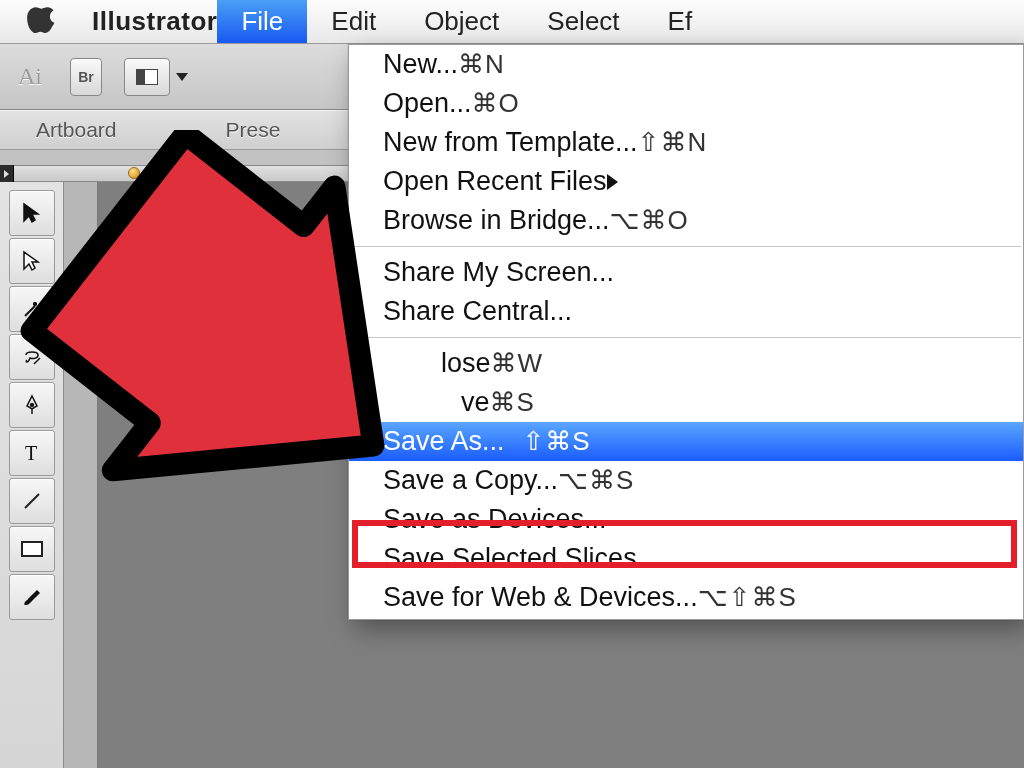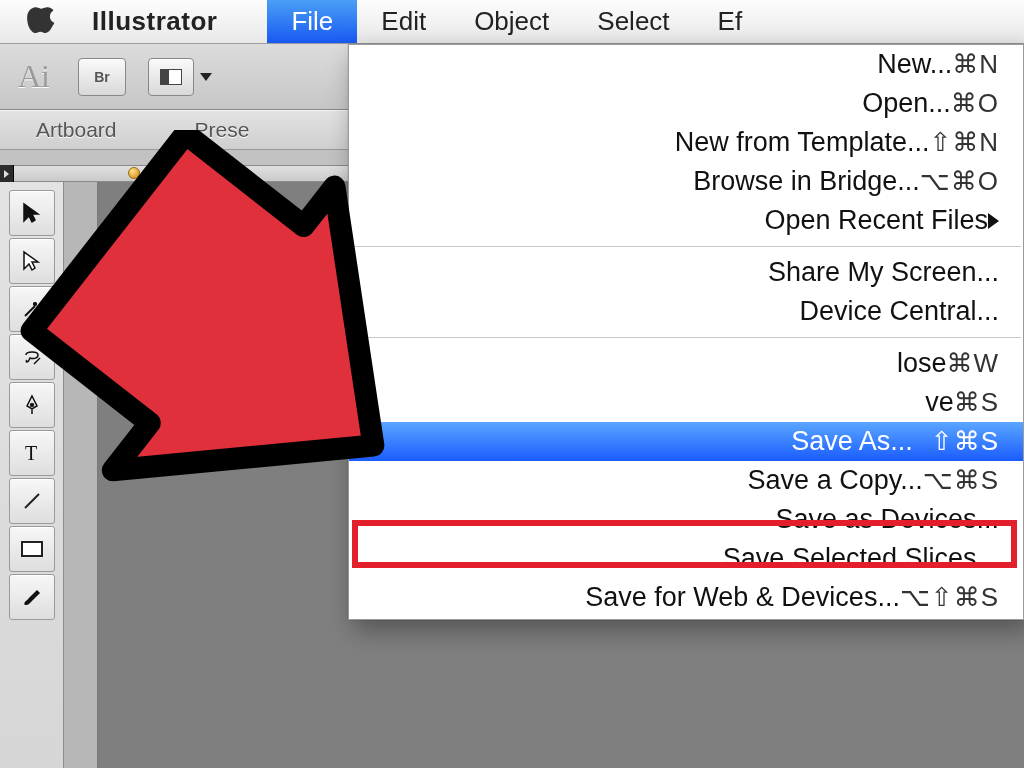--- a/index.html
+++ b/index.html
@@ -10,45 +10,45 @@
     background: linear-gradient(#fdfdfd, #e8e8e8);
     border-bottom: 1px solid #9a9a9a;
     display: flex;
     align-items: center;
     padding-left: 26px;
     font-size: 26px;
     color: #222;
   }
   .apple-logo { margin-right: 36px; display:flex; align-items:center; }
   .apple-logo svg { width: 30px; height: 30px; fill: #333; }
-  .menubar .app-name { font-weight: 700; margin-right: 50px; letter-spacing: 0.5px;}
+  .menubar .app-name { font-weight: 700; letter-spacing: 0.5px;}
   .menubar .menu-item { padding: 0 24px; height: 100%; display: flex; align-items: center; cursor: default; }
   .menubar .menu-item.active {
     background: linear-gradient(#4a9ff5, #1859f3);
     color: #fff;
   }
   
   .controlbar {
     height: 66px;
     background: linear-gradient(#dcdcdc,#c6c6c6);
     border-bottom: 1px solid #888;
     display:flex;
     align-items:center;
     padding-left: 18px;
     gap: 22px;
   }
   .ai-label {
     font-family: Georgia, serif;
-    font-size: 32px;
+    font-size: 24px;
     color:#9a9a9a;
     text-shadow: 0 1px 0 #fff;
     margin-right: 6px;
   }
   .ctrl-btn {
-    width: 48px; height: 38px;
+    width: 32px; height: 38px;
     background: linear-gradient(#fafafa,#d8d8d8);
     border:1px solid #888;
     border-radius:4px;
     display:flex; align-items:center; justify-content:center;
     font-size:14px; font-weight:bold; color:#555;
     box-shadow: 0 1px 0 #fff inset;
   }
   .ctrl-btn.art { width:46px; }
   .ctrl-btn .inner { width:22px;height:16px;border:1px solid #444; background:#fff; position:relative;}
   .ctrl-btn .inner::before{content:"";position:absolute;left:0;top:0;bottom:0;width:8px;background:#444;}
@@ -60,21 +60,21 @@
     border-top:1px solid #f4f4f4;
     border-bottom:1px solid #999;
     display:flex;
     align-items:center;
     padding-left: 36px;
     font-size: 21px;
     color:#555;
     text-shadow:0 1px 0 #fff;
   }
   .panel-header .hdr1 { }
-  .panel-header .hdr2 { margin-left: 78px; }
+  .panel-header .hdr2 { margin-left: 109px; }
   
   .divider-strip { height:16px; background:#c2c2c2; border-bottom:1px solid #8a8a8a;}
   .tab-strip { height:16px; background:linear-gradient(#e0e0e0,#cacaca); border-bottom:1px solid #8a8a8a; position:relative;}
   .tab-strip .close-dot{ position:absolute; left:128px; top:1px; width:12px;height:12px; border-radius:50%; background: radial-gradient(circle at 35% 30%, #ffe08a, #e0a030 70%); border:1px solid #9a6a10;}
   .tab-strip .side-handle{ position:absolute; left:0; top:-1px; width:14px; height:18px; background:#2b2b2b; border-right:1px solid #000; display:flex;align-items:center;justify-content:center;}
   .tab-strip .side-handle::after{content:"";width:0;height:0;border-top:4px solid transparent;border-bottom:4px solid transparent;border-left:5px solid #ddd;}
   
   .workspace {
     position: relative;
     height: calc(768px - 44px - 66px - 40px - 16px - 16px);
@@ -120,21 +120,21 @@
     width:676px;
     background:#fff;
     border:1px solid #9a9a9a;
     box-shadow: 6px 10px 24px rgba(0,0,0,.35), 0 0 0 1px rgba(0,0,0,.05);
     z-index:500;
     padding-bottom:2px;
   }
   .dropdown .mi {
     display:flex;
     align-items:center;
-    justify-content:flex-end;
+    justify-content:flex-start;
     padding: 4px 24px 4px 34px;
     font-size:27px;
     color:#111;
     white-space:nowrap;
     position:relative;
   }
   .dropdown .mi.highlight {
     background: linear-gradient(#5aa6ff,#1a5cff);
     color:#fff;
     gap:18px;
@@ -275,35 +275,35 @@
   </div>
   <div class="mi">
     <span>Open...</span>
     <span class="short">⌘O</span>
   </div>
   <div class="mi">
     <span>New from Template...</span>
     <span class="short">⇧⌘N</span>
   </div>
   <div class="mi">
+    <span>Open Recent Files</span>
+    <span class="submenu-tri"></span>
+  </div>
+  <div class="mi">
     <span>Browse in Bridge...</span>
     <span class="short">⌥⌘O</span>
   </div>
-  <div class="mi">
-    <span>Open Recent Files</span>
-    <span class="submenu-tri"></span>
-  </div>
   <div class="sep"></div>
 
   <div class="mi">
     <span>Share My Screen...</span>
       <span></span>
   </div>
   <div class="mi">
-    <span>Device Central...</span>
+    <span>Share Central...</span>
       <span></span>
   </div>
   <div class="sep"></div>
 
   <div class="mi">
     <span style="padding-left:58px">lose</span>
     <span class="short">⌘W</span>
   </div>
   <div class="mi">
     <span style="padding-left:78px">ve</span>

